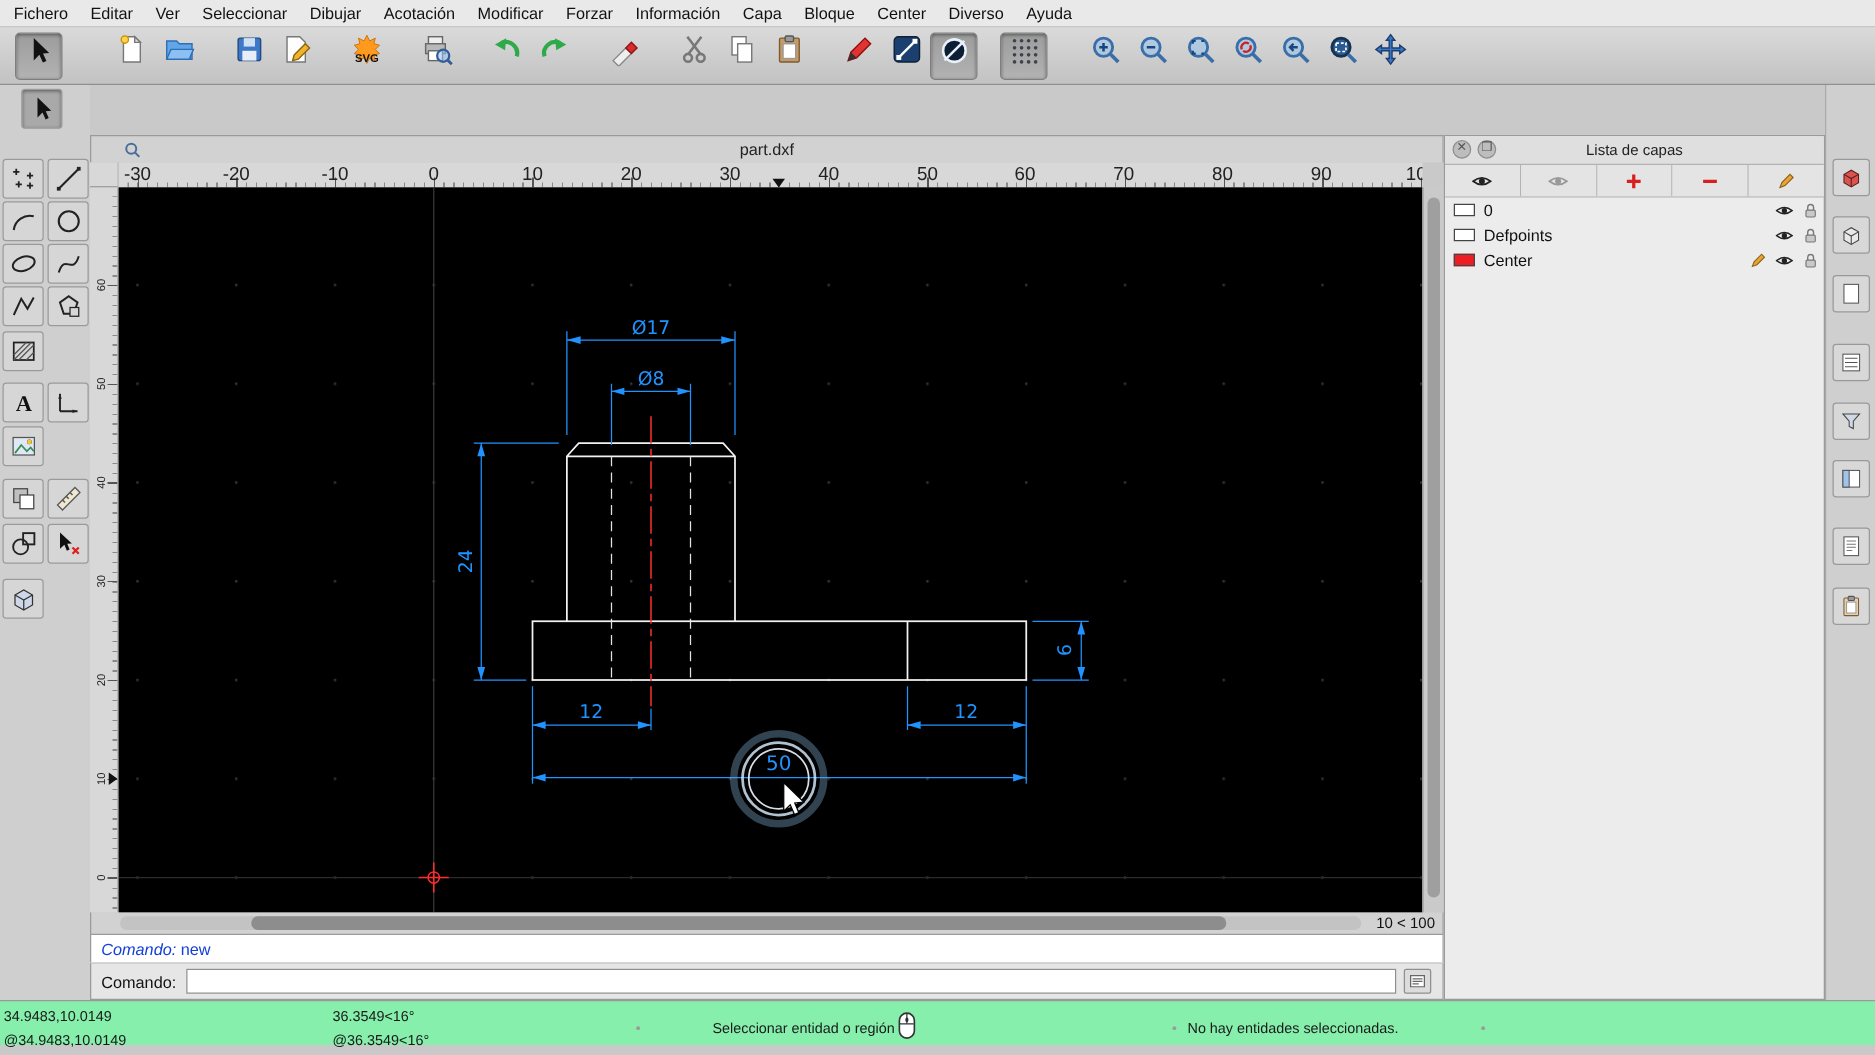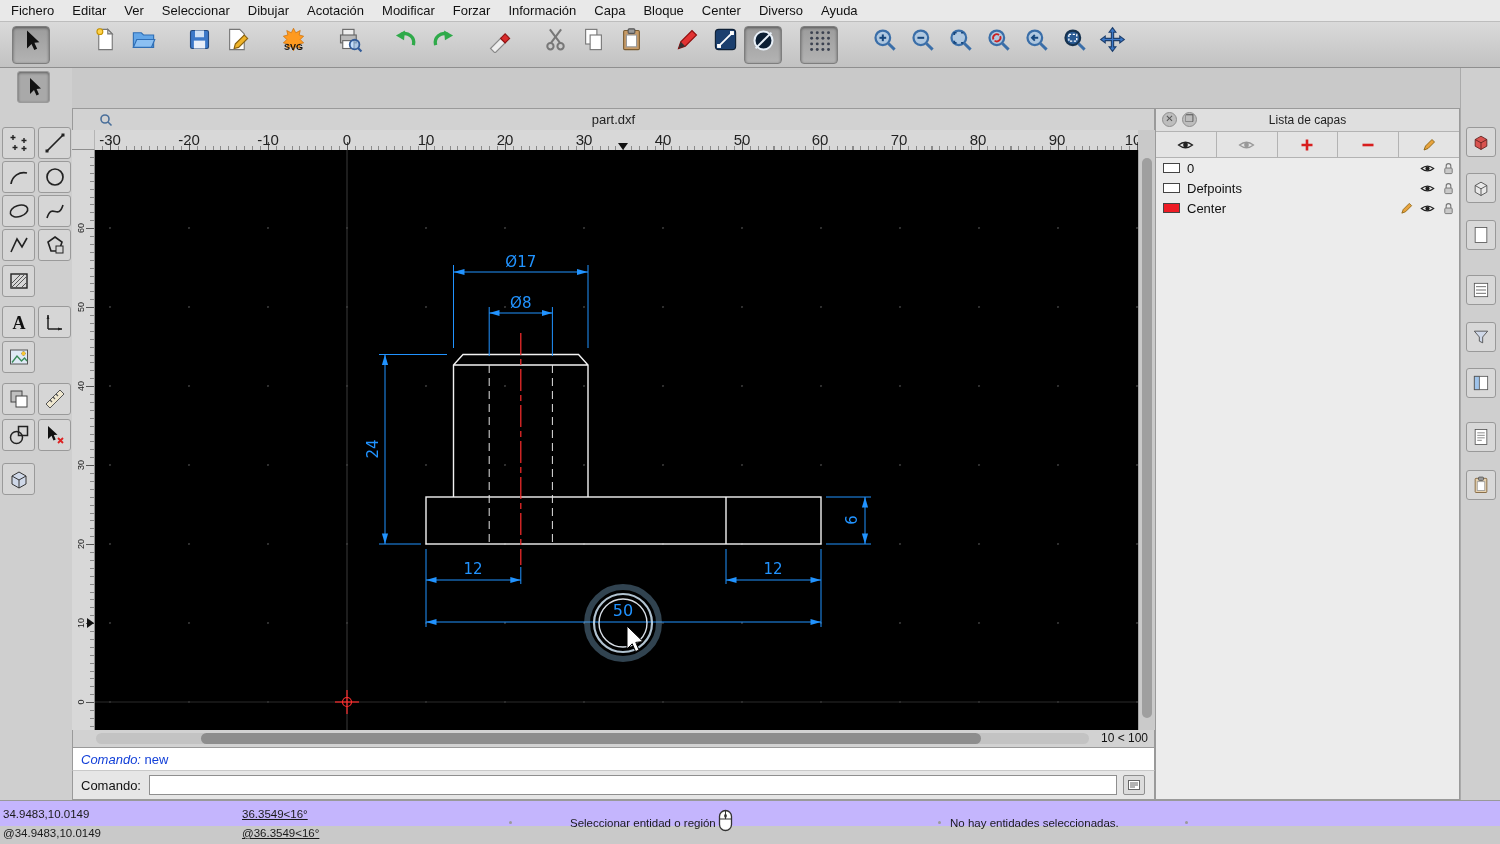--- a/index.html
+++ b/index.html
@@ -52,21 +52,21 @@
   .ltools{display:flex;height:25px;border-bottom:1px solid #b3b3b3;}
   .ltb{flex:1;border-right:1px solid #b3b3b3;display:flex;align-items:center;justify-content:center;background:#e4e4e4;}
   .lrow{display:flex;align-items:center;height:20px;padding-left:7px;font-size:13px;color:#111;}
   .swatch{width:17px;height:10px;border:1px solid #444;box-sizing:border-box;margin-right:7px;background:#fff;}
   .lrow .spacer{flex:1;}
   .rico{width:21px;display:flex;justify-content:center;}
   
   .dock{position:absolute;left:1460px;top:68px;width:40px;height:732px;background:#cfcfcf;border-left:1px solid #aaa;box-sizing:border-box;}
   .dbtn{position:absolute;left:5px;width:30px;height:30px;background:#d8d8d8;border:1px solid #999;border-radius:3px;display:flex;align-items:center;justify-content:center;box-sizing:border-box;}
   
-  .statusbar{position:absolute;left:0;top:800px;width:1500px;height:26px;background:#c4b5fd;border-top:1px solid #999;box-sizing:border-box;font-size:11.5px;color:#1a1a1a;}
+  .statusbar{position:absolute;left:0;top:800px;width:1500px;height:36px;background:#86efac;border-top:1px solid #999;box-sizing:border-box;font-size:11.5px;color:#1a1a1a;}
   .statusbar .cell{position:absolute;line-height:19px;}
   .sdot{position:absolute;width:3px;height:3px;border-radius:2px;background:#9a9a9a;top:20px;}
   .itl{font-style:italic;}
 </style>
 </head>
 <body>
 
 <div id="app">
 
   <div class="menubar">
@@ -677,21 +677,21 @@
           <rect x="7.5" y="8" width="9" height="10.5" fill="#fff" stroke="#999"></rect>
         </svg>
       </div>
   </div>
 
   <div class="statusbar">
     <div class="cell" style="left:3px;top:4px;">
       <div>34.9483,10.0149</div>
         <div>@34.9483,10.0149</div>
     </div>
-    <div class="cell" style="left:242px;top:4px;text-decoration:underline;">
+    <div class="cell" style="left:266px;top:4px;">
       <div>36.3549&lt;16°</div>
         <div>@36.3549&lt;16°</div>
     </div>
     <div class="sdot" style="left:509px"></div>
     <div class="cell" style="left:570px;top:13px;text-align:right;">Seleccionar entidad o región</div>
     <div class="cell" style="left:718px;top:8px;">
       <svg width="15" height="24" viewBox="0 0 15 24">
           <rect x="1.5" y="1.5" width="12" height="20" rx="6" fill="#fff" stroke="#333" stroke-width="1.3"></rect>
           <line x1="7.5" y1="2" x2="7.5" y2="10" stroke="#333"></line>
           <line x1="2" y1="10" x2="13" y2="10" stroke="#333"></line>

